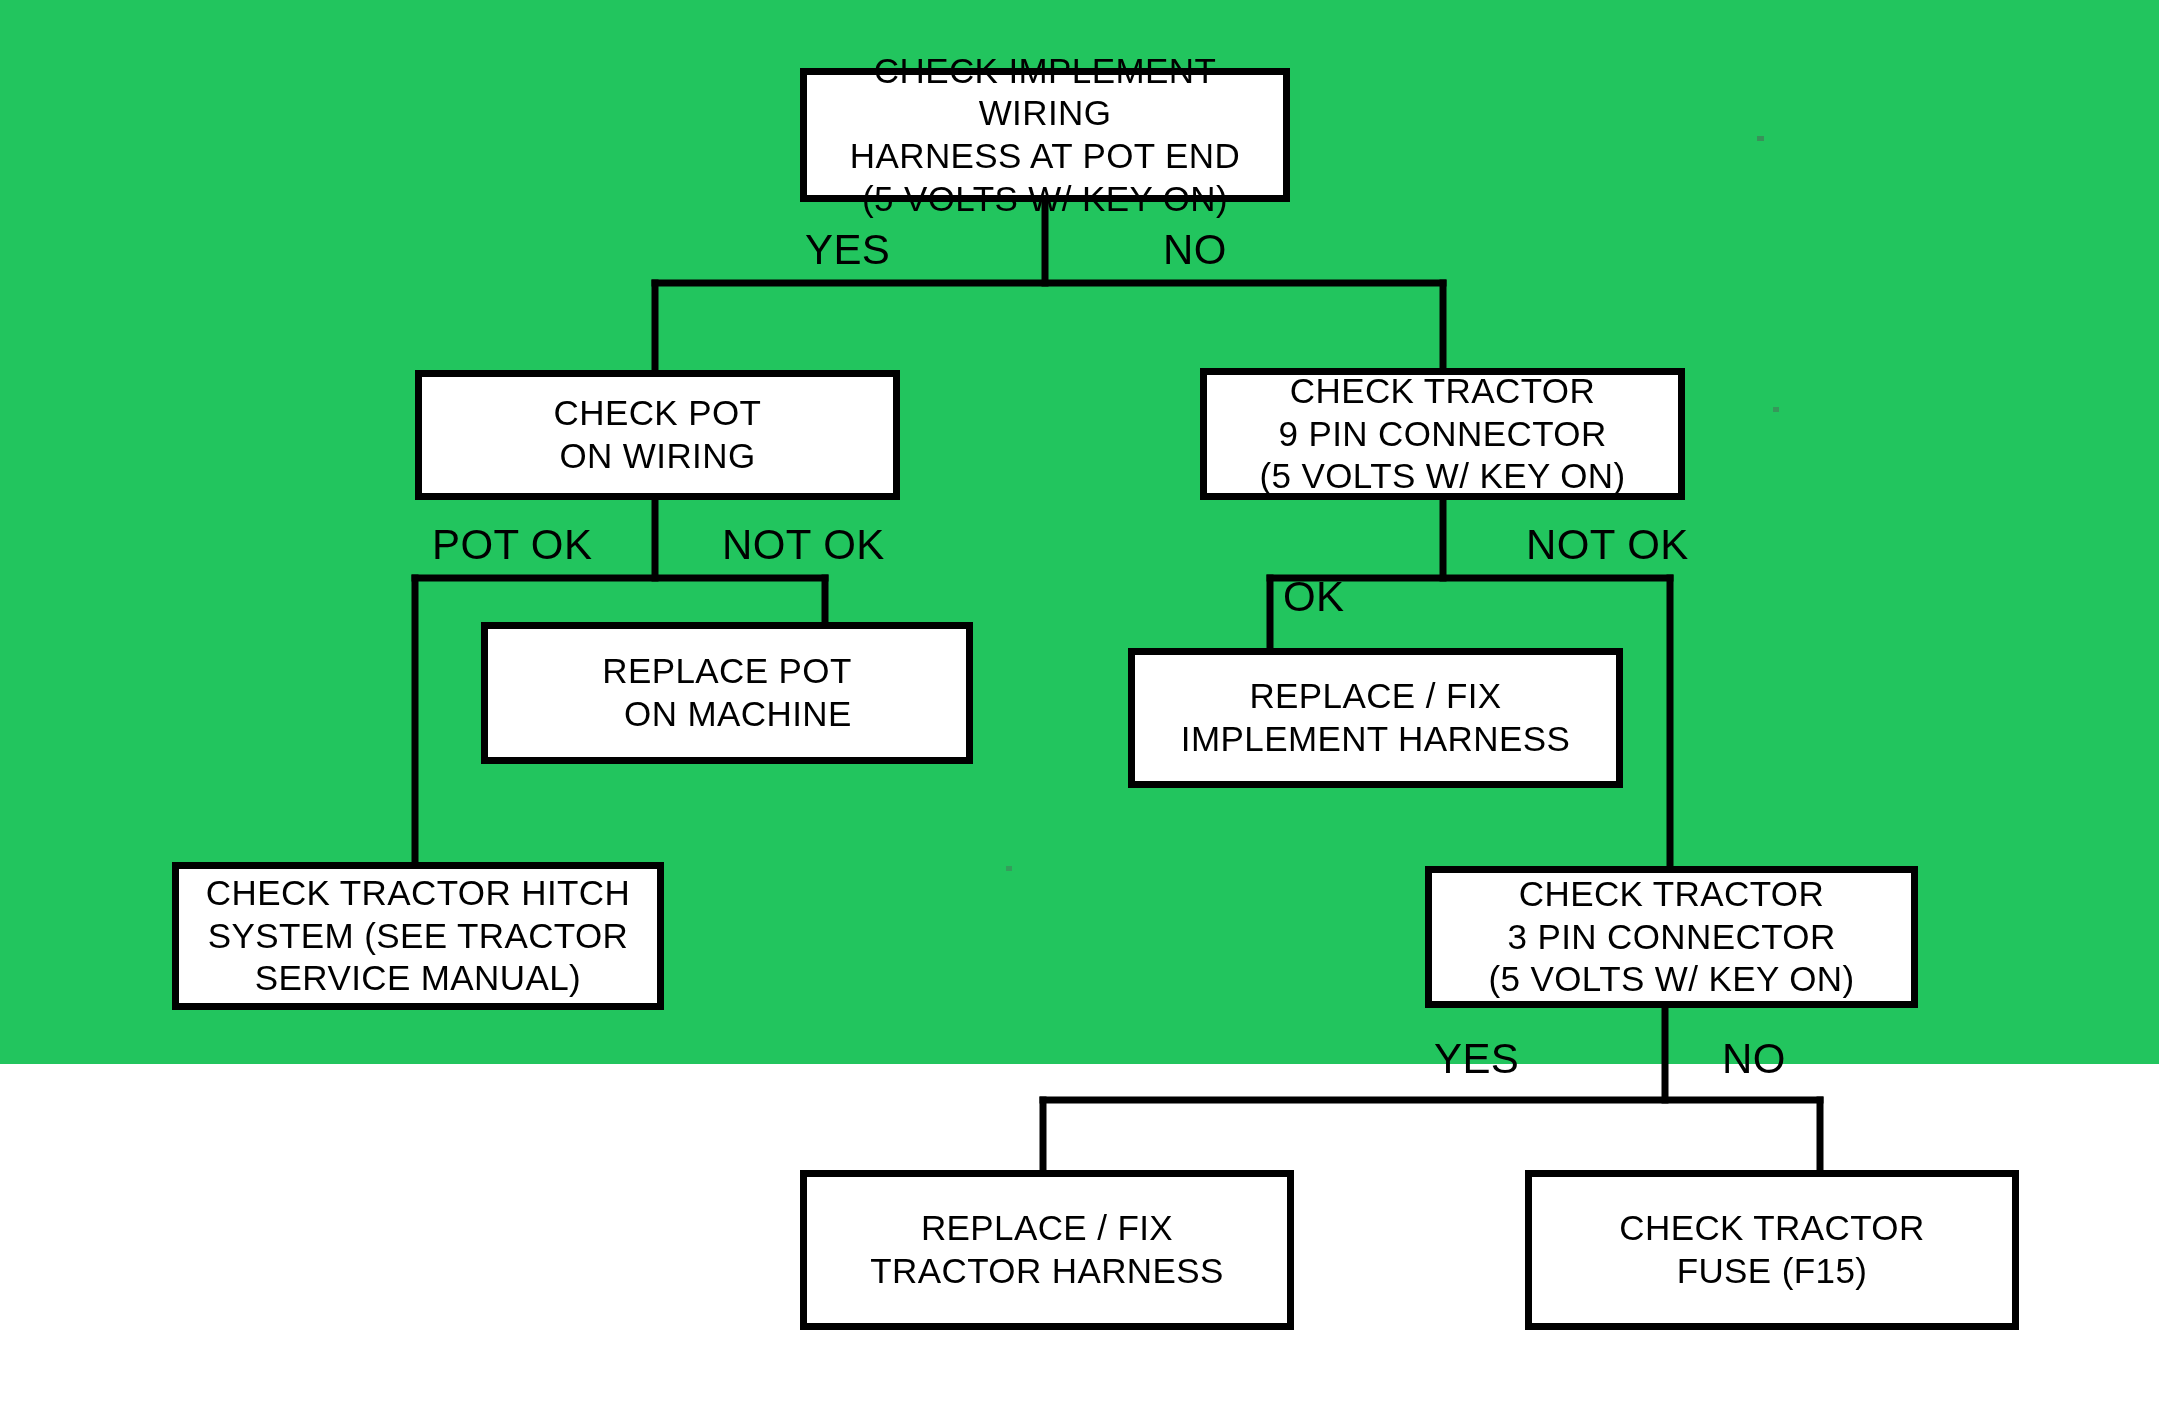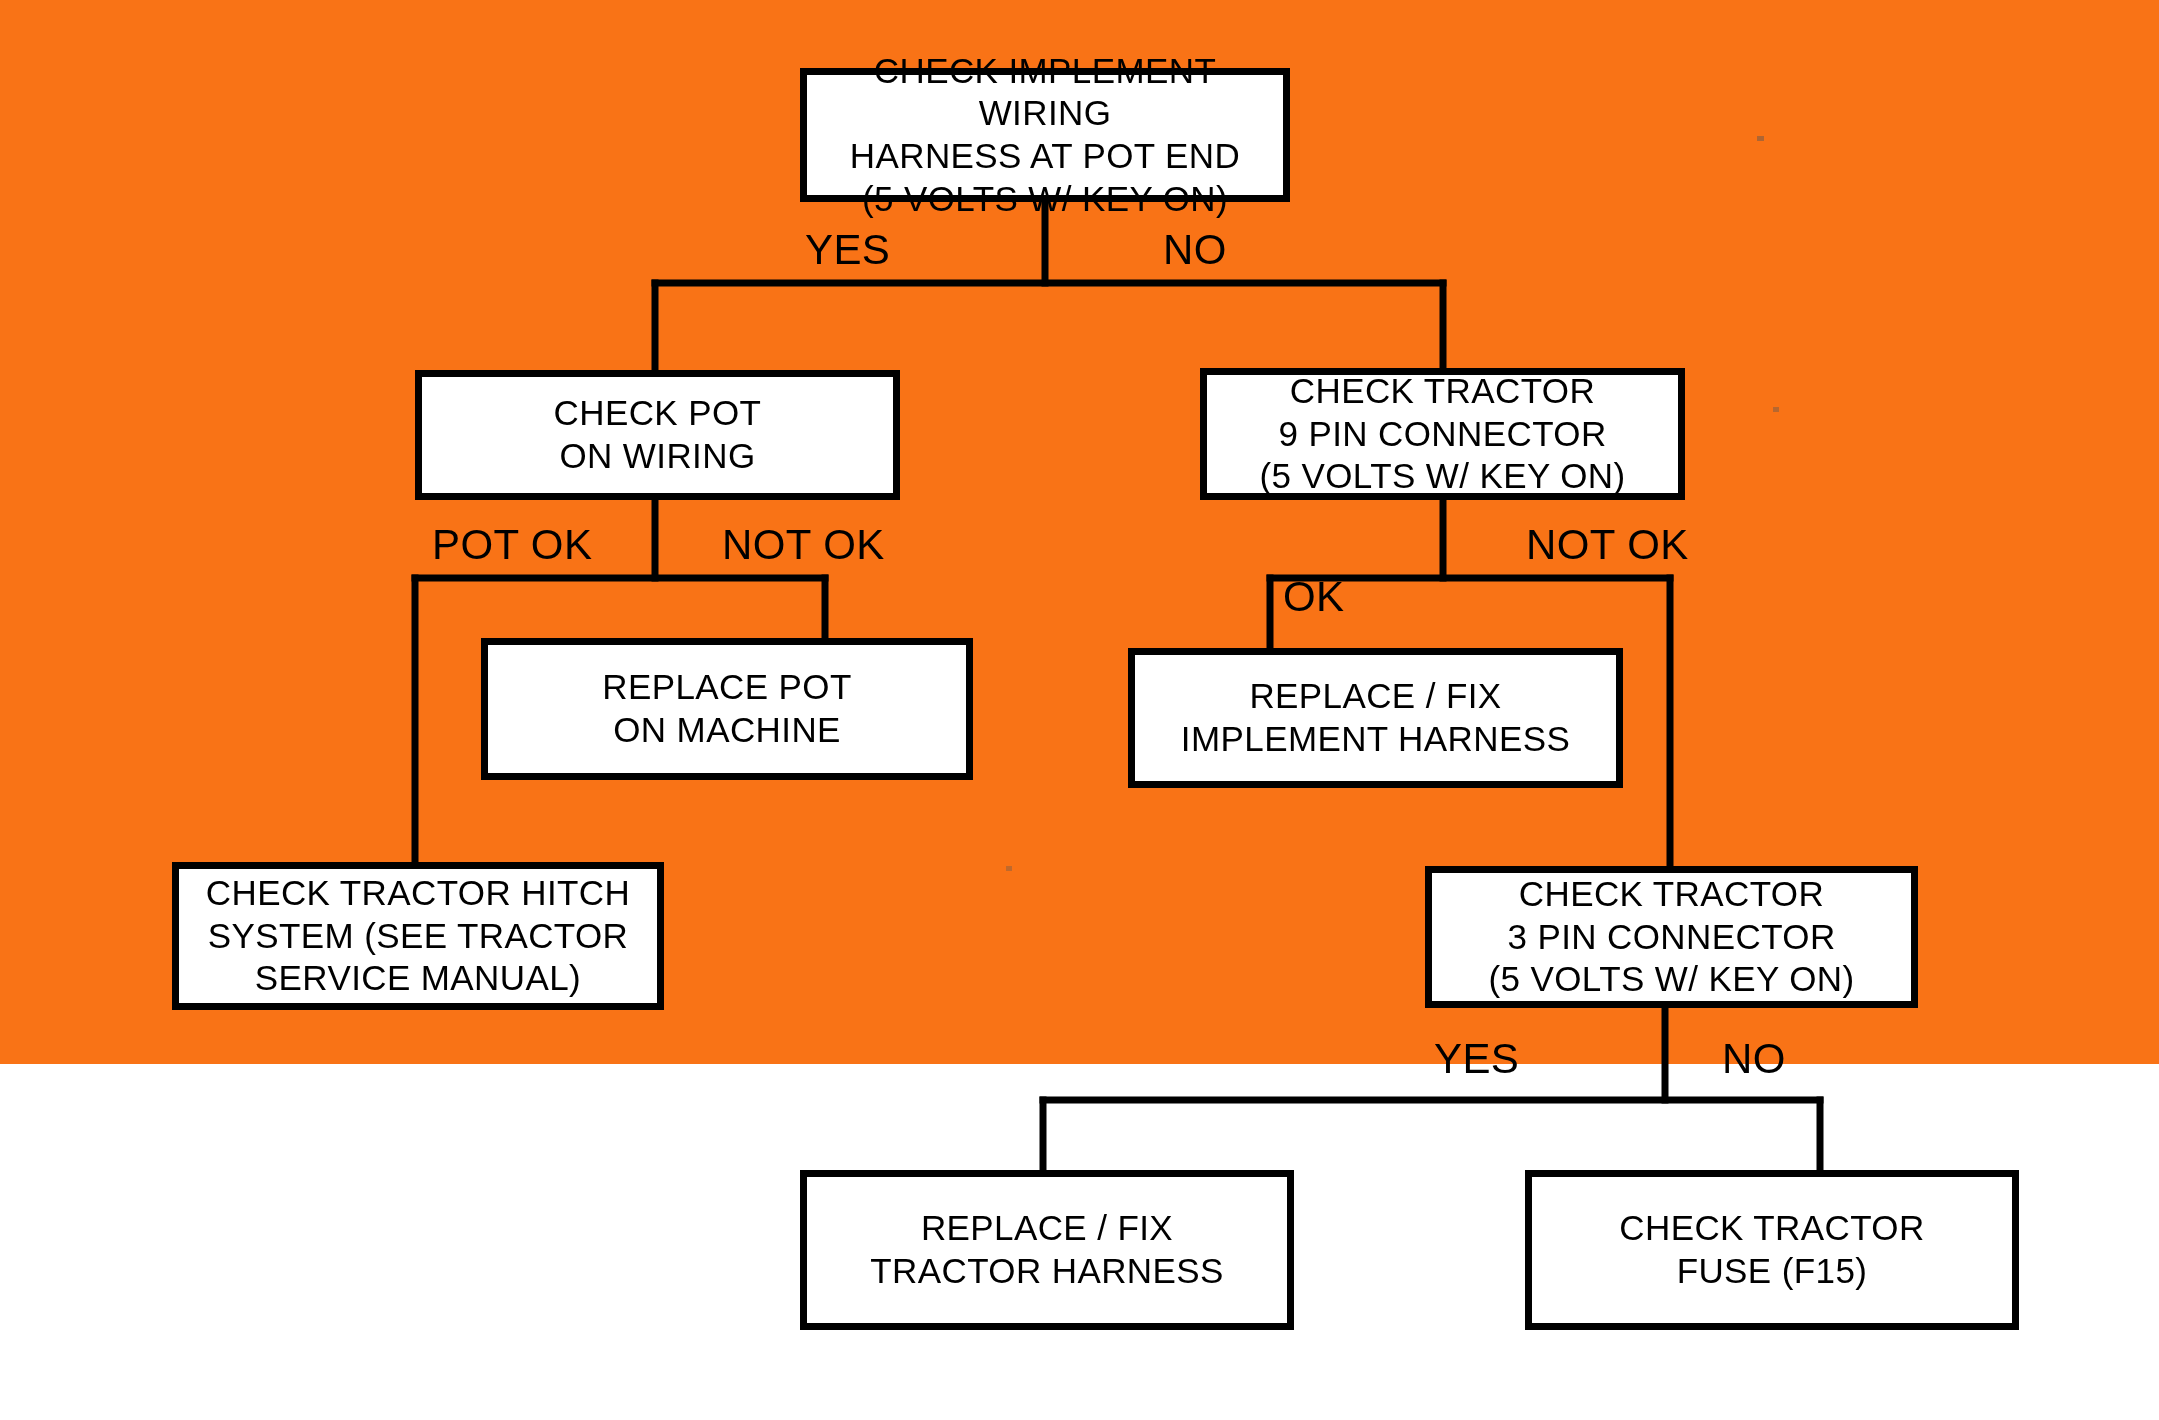--- a/index.html
+++ b/index.html
@@ -10,21 +10,21 @@
   body {
     width: 2159px;
     height: 1420px;
     font-family: "Liberation Sans", sans-serif;
     overflow: hidden;
   }
   #diagram-root {
     position: relative;
     width: 2159px;
     height: 1064px;
-    background: #f97316;
+    background: #22c55e;
   }
   svg.flow-layer {
     position: absolute;
     top: 0;
     left: 0;
     width: 2159px;
     height: 1420px;
   }
   .node-box {
     position: absolute;
@@ -99,21 +99,21 @@
     <div class="node-text">CHECK POT
 ON WIRING</div>
   </div>
 
   <div class="node-box" style="left:1200px; top:368px; width:485px; height:132px;">
     <div class="node-text">CHECK TRACTOR
 9 PIN CONNECTOR
 (5 VOLTS W/ KEY ON)</div>
   </div>
 
-  <div class="node-box" style="left:481px; top:638px; width:492px; height:142px;">
+  <div class="node-box" style="left:481px; top:622px; width:492px; height:142px;text-align:right;">
     <div class="node-text">REPLACE POT
 ON MACHINE</div>
   </div>
 
   <div class="node-box" style="left:1128px; top:648px; width:495px; height:140px;">
     <div class="node-text">REPLACE / FIX
 IMPLEMENT HARNESS</div>
   </div>
 
   <div class="node-box" style="left:172px; top:862px; width:492px; height:148px;">

